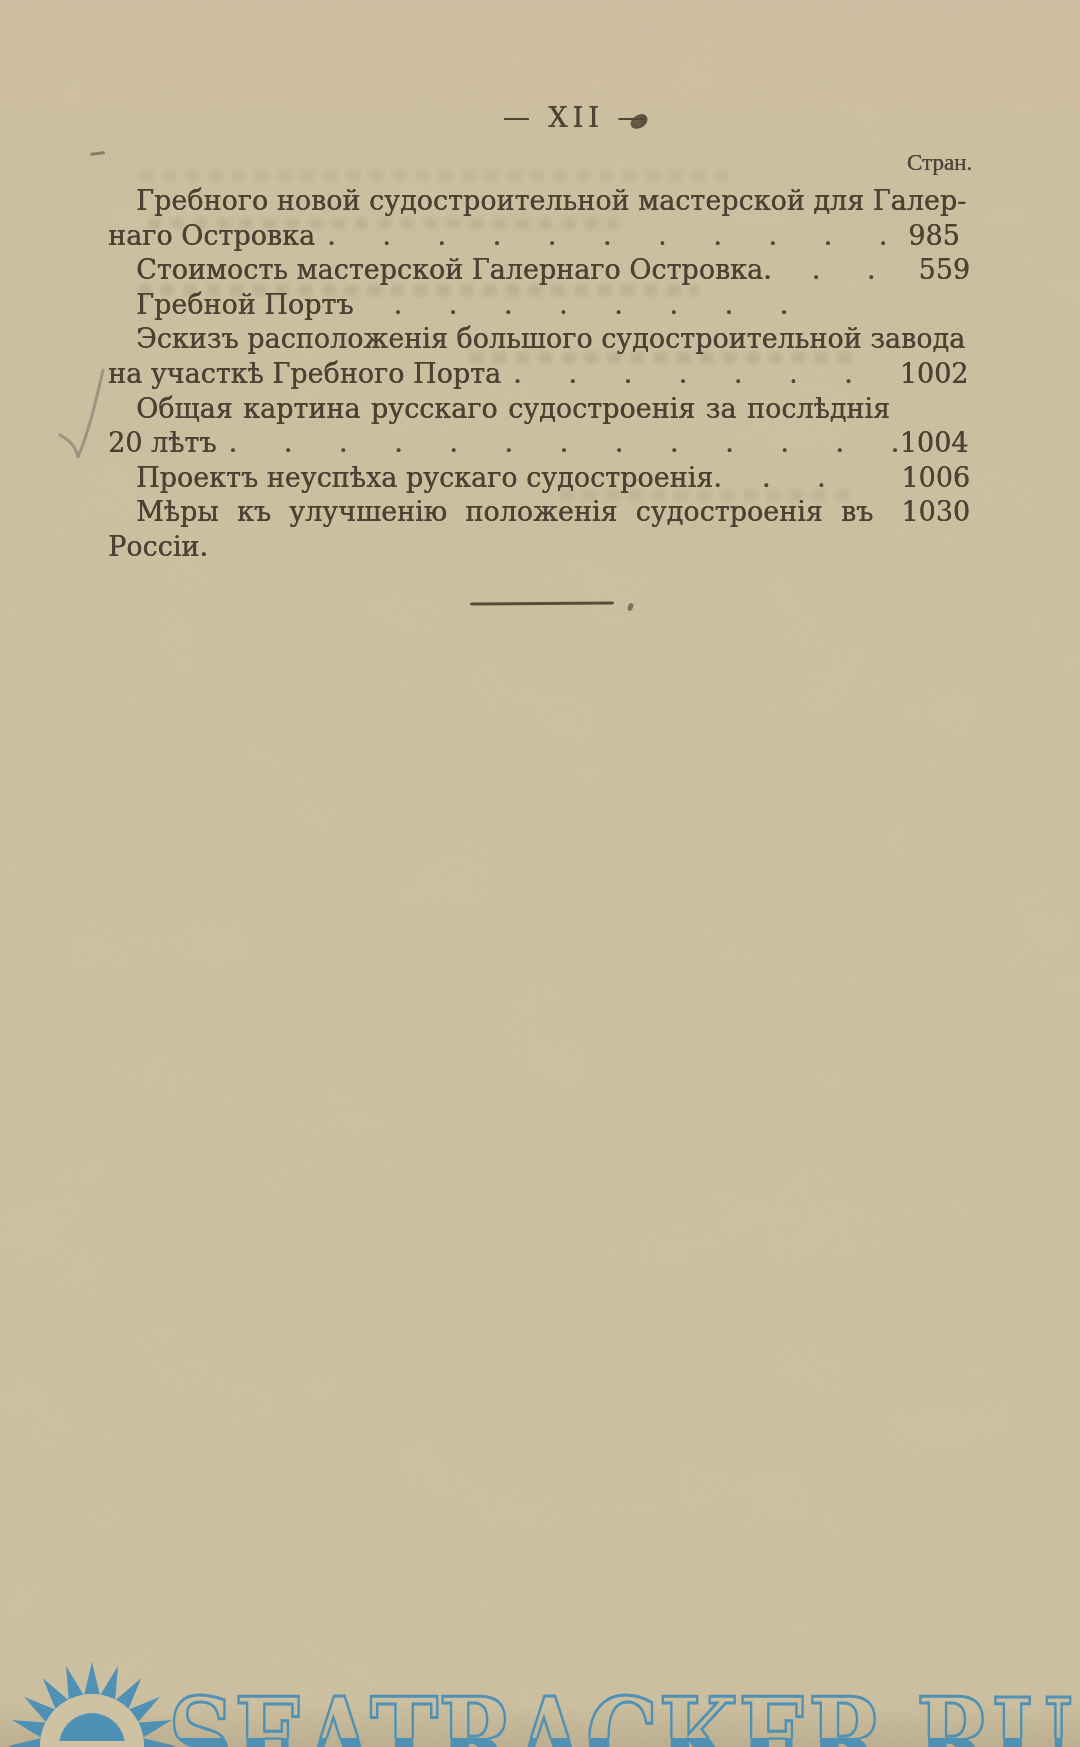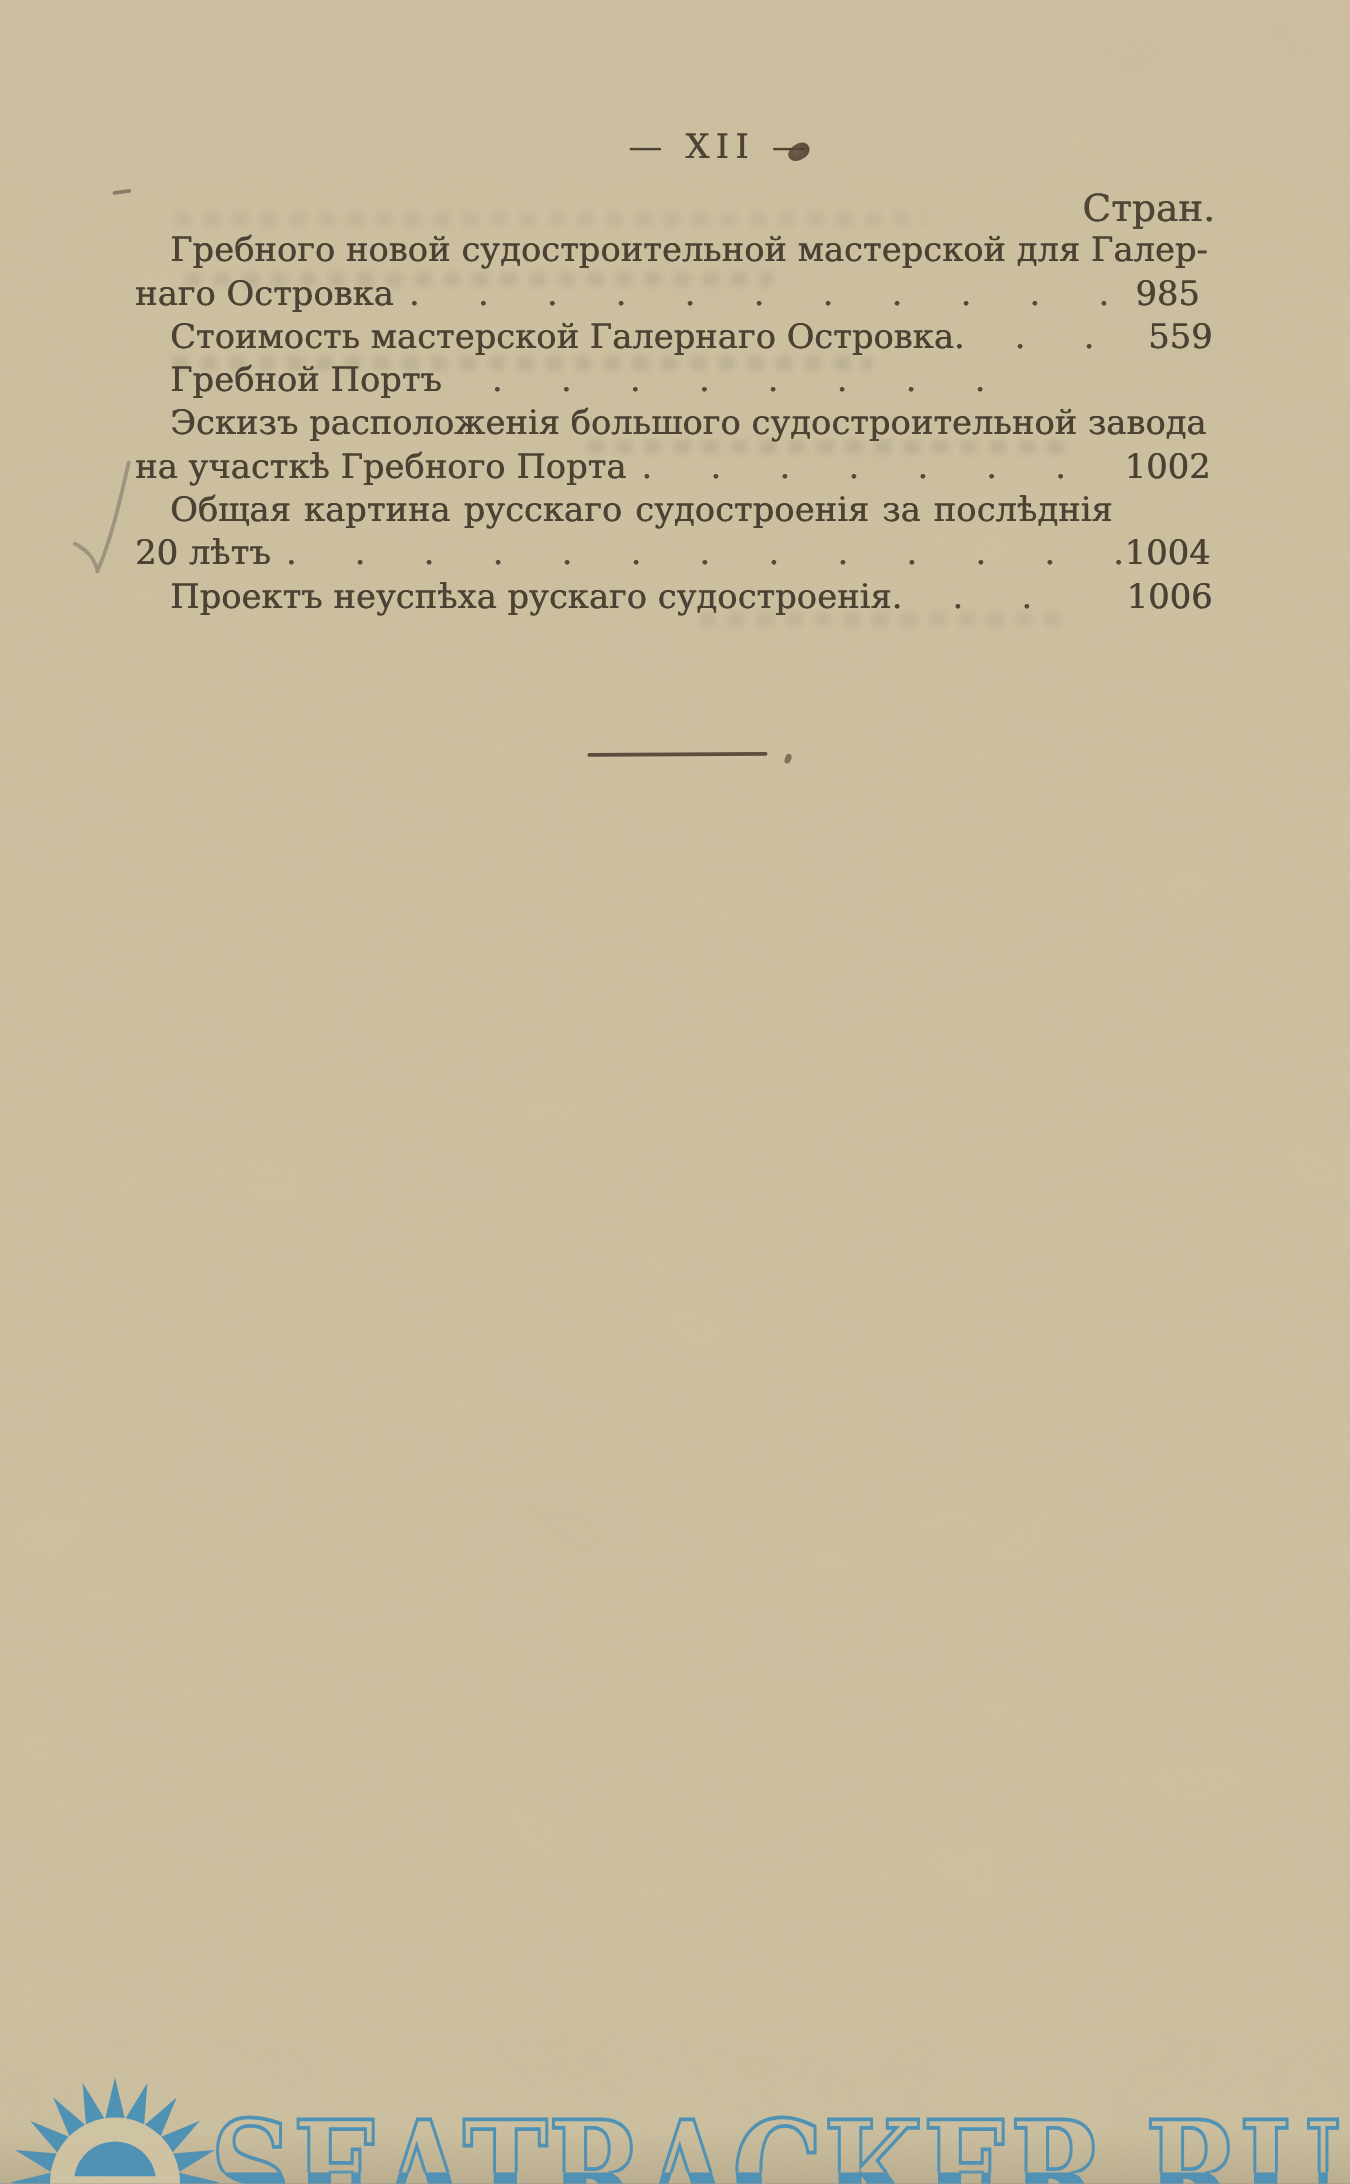--- a/index.html
+++ b/index.html
@@ -24,21 +24,21 @@
   }
   .ink-blot{
     position:absolute; left:630px; top:115px; width:18px; height:13px;
     background:radial-gradient(circle at 40% 40%, #5d4c3a, #3d3226);
     border-radius:60% 40% 55% 45%;
     transform:rotate(-22deg);
     opacity:.85;
   }
   .col-header{
     position:absolute; right:108px; top:150px;
-    font-size:30px; color:#4f4637;
+    font-size:23px; color:#4f4637;font-family:Liberation Serif, serif;
   }
 
   .toc{
     position:absolute; left:108px; top:184px; width:862px;
     font-size:27px; line-height:34.6px;
   }
   .toc-row{ display:flex; align-items:baseline; }
   .toc-row.block{ display:block; text-align:justify; text-align-last:justify; text-justify:inter-word; padding-right:80px; }
   .toc-row.indent{ text-indent:28px; }
   .toc-row .entry{ flex:0 1 auto; white-space:nowrap; }
@@ -151,20 +151,24 @@
       <div class="toc-row block indent"><span class="entry">Общая картина русскаго судостроенія за послѣднія</span></div>
       <div class="toc-row leader">
         <span class="entry">20 лѣтъ</span>
         <span class="dots">. . . . . . . . . . . . . . . . . . . . . . . . . . . . . . . . . . . . . . . .</span>
         <span class="pageno">1004</span>
       </div>
       <div class="toc-row leader indent">
         <span class="entry">Проектъ неуспѣха рускаго судостроенія.</span>
         <span class="dots">. . . . . . . . . . . . . . . . . . . . . . . . . . . . . . . . . . . . . . . .</span>
         <span class="pageno">1006</span>
+      </div>
+      <div class="toc-row flush indent">
+        <span class="entry">Мѣры къ улучшенію положенія судостроенія въ Россіи.</span>
+        <span class="pageno">1030</span>
       </div>
     </div>
 
   <div class="divider"></div>
   <div class="divider-speck"></div>
 
   <div class="watermark">
     <svg class="sun-logo" id="sunlogo" width="176" height="176" viewBox="0 0 176 176" aria-hidden="true">
       <g id="rays">
           <polygon points="88,4 80.2241621409271,36.58466818555569 95.7758378590729,36.5846681855557" fill="#4b90b6"></polygon>

